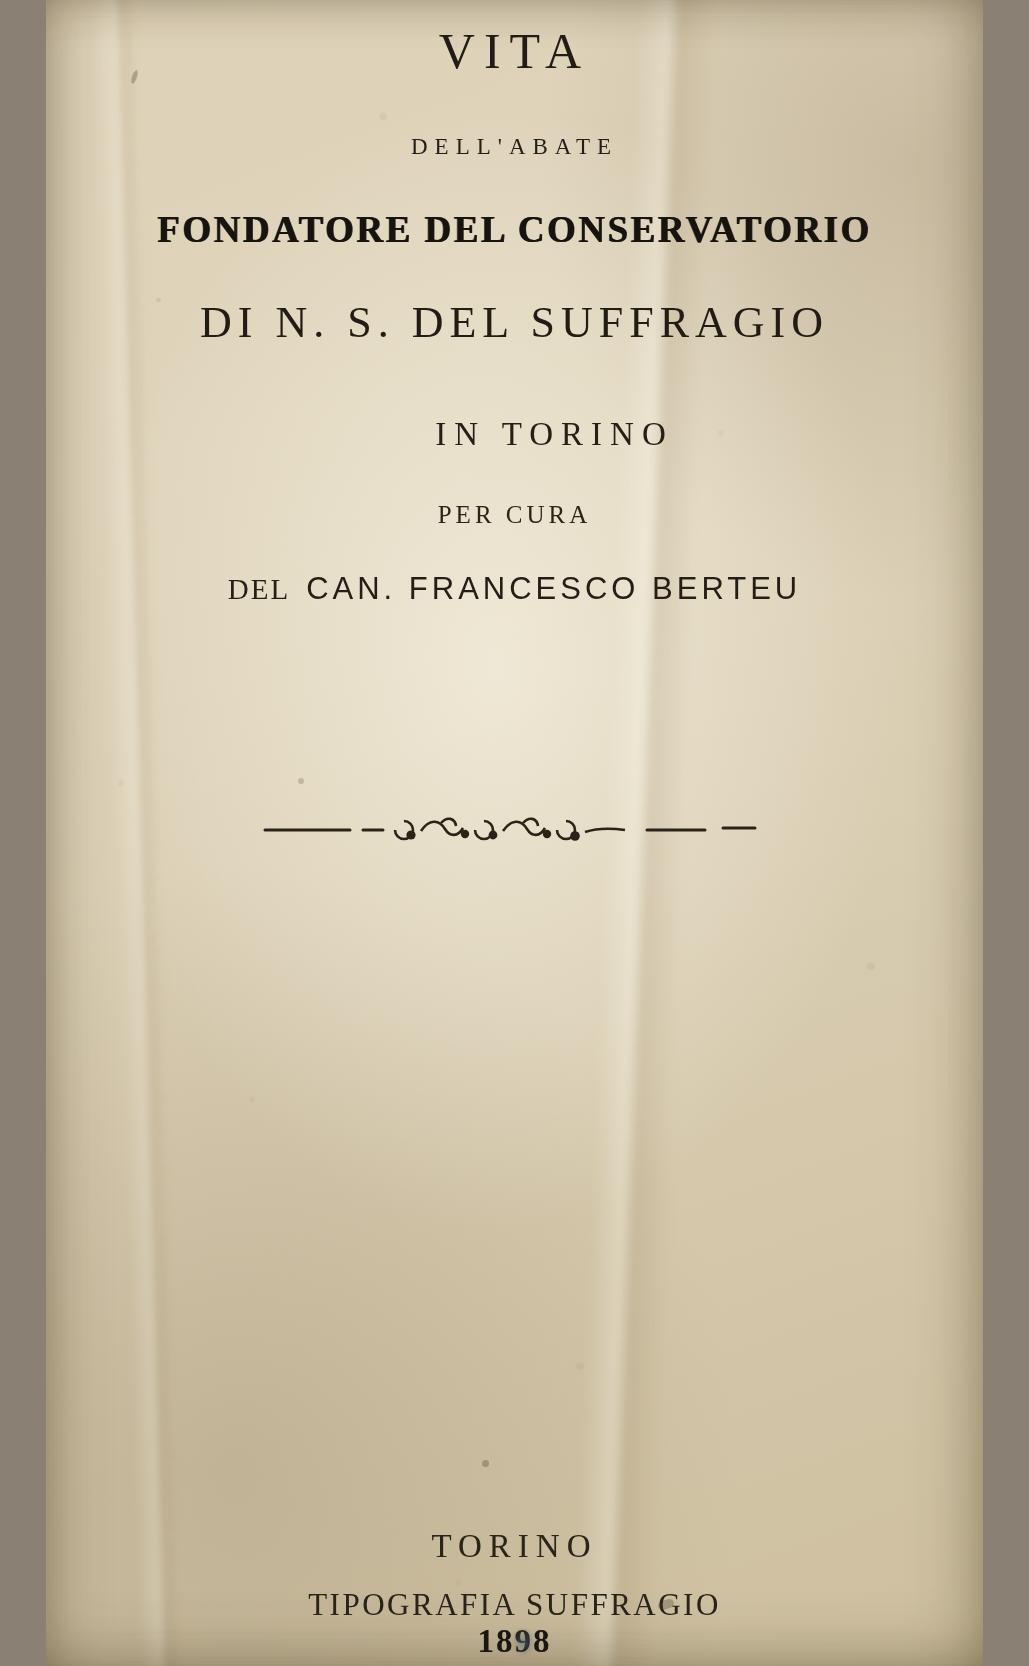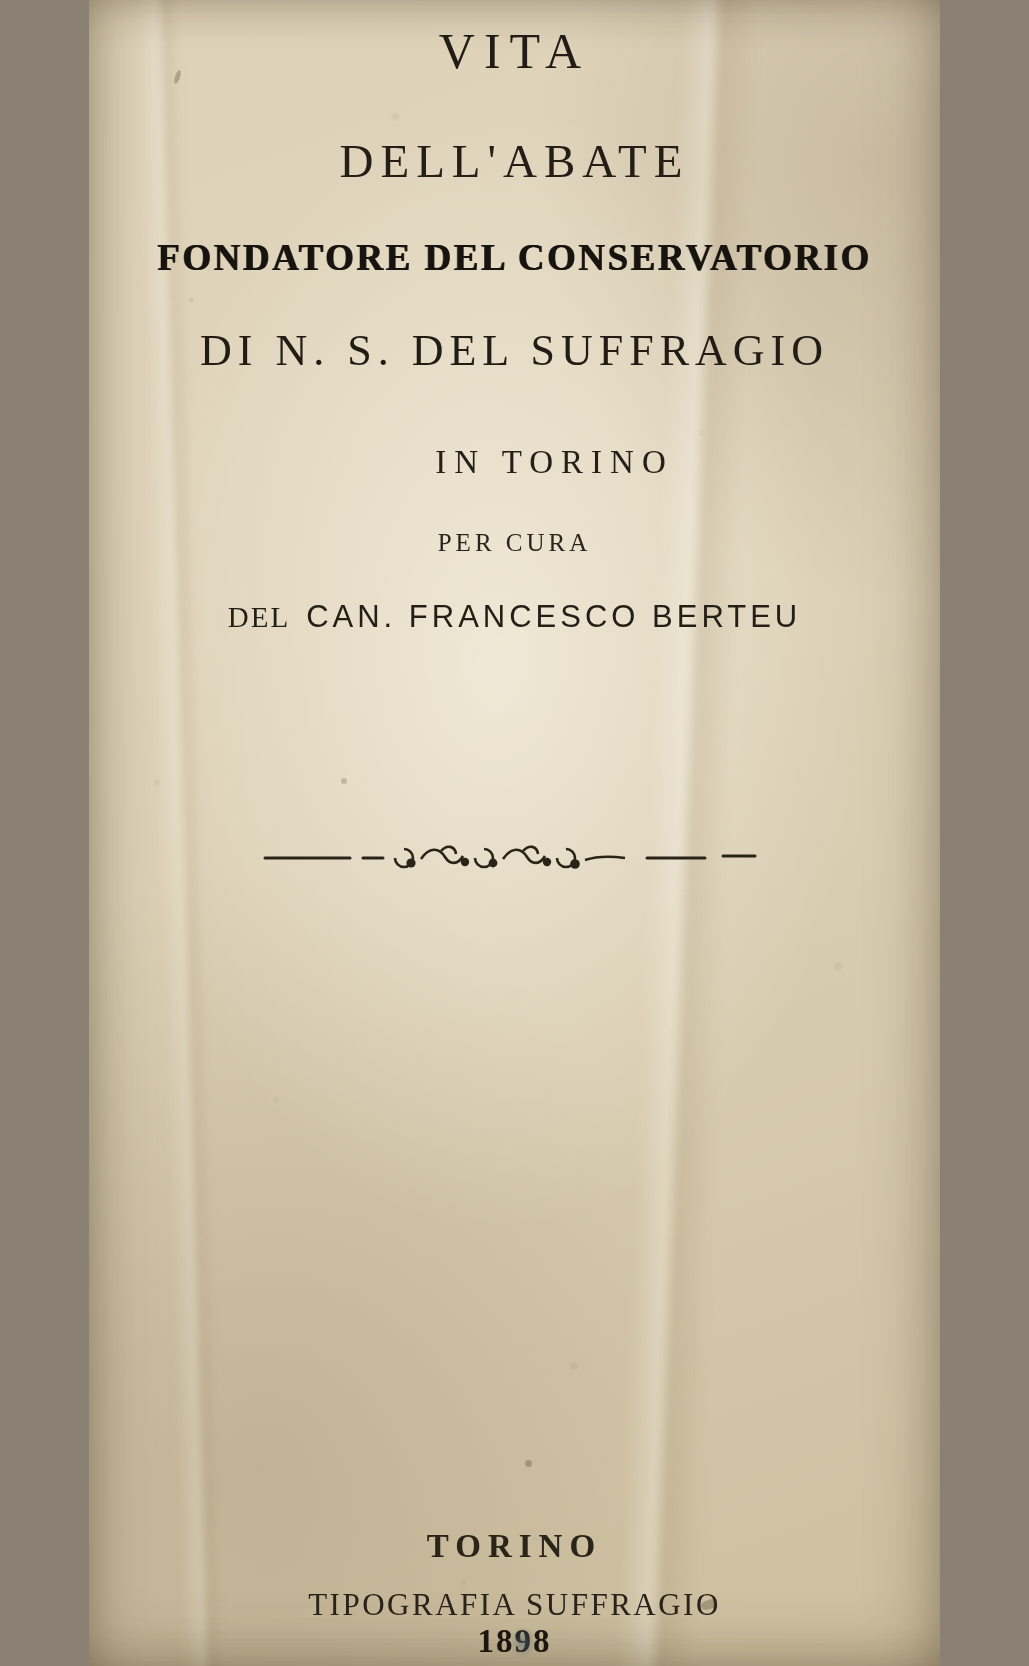--- a/index.html
+++ b/index.html
@@ -2,21 +2,21 @@
 <html><head>
 <meta charset="utf-8">
 <style>
   html, body {
     margin: 0;
     padding: 0;
     background: #8a8174;
   }
   .page {
     position: relative;
-    width: 851px;
+    width: 937px;
     height: 1666px;
     margin: 0 auto;
     overflow: hidden;
     background:
       radial-gradient(ellipse 70% 55% at 48% 40%, rgba(255,252,240,0.55) 0%, rgba(255,250,235,0.0) 62%),
       radial-gradient(ellipse 90% 60% at 20% 88%, rgba(120,100,70,0.20) 0%, rgba(120,100,70,0.0) 60%),
       radial-gradient(ellipse 60% 40% at 92% 10%, rgba(120,100,70,0.22) 0%, rgba(120,100,70,0.0) 65%),
       linear-gradient(160deg, #ded2b8 0%, #dfd4bb 25%, #d9cdb2 55%, #cdbf9f 100%);
     font-family: "Liberation Serif", serif;
     color: #2a241c;
@@ -94,21 +94,21 @@
   
   .l-vita {
     margin-top: 22px;
     font-size: 50px;
     letter-spacing: 9px;
     font-family: "Liberation Serif", serif;
     color: #211c15;
   }
   .l-dellabate {
     margin-top: 54px;
-    font-size: 47px;
+    font-size: 23px;
     letter-spacing: 7px;
     color: #241e17;
   }
   .l-name {
     margin-top: 48px;
     font-family: "Liberation Sans", sans-serif;
     font-size: 57px;
     letter-spacing: 7px;
     color: #1d1812;
     transform: scaleX(1.0);
@@ -172,21 +172,20 @@
     left: 0;
     right: 0;
     bottom: 6px;
     text-align: center;
     z-index: 3;
   }
   .l-city {
     font-size: 33px;
     letter-spacing: 7px;
     color: #2b2419;
-    font-weight: bold;
   }
   .l-printer {
     margin-top: 22px;
     font-size: 31px;
     letter-spacing: 2.5px;
     color: #2a231a;
   }
   .l-year {
     font-family: "Liberation Serif", serif;
     font-weight: bold;

